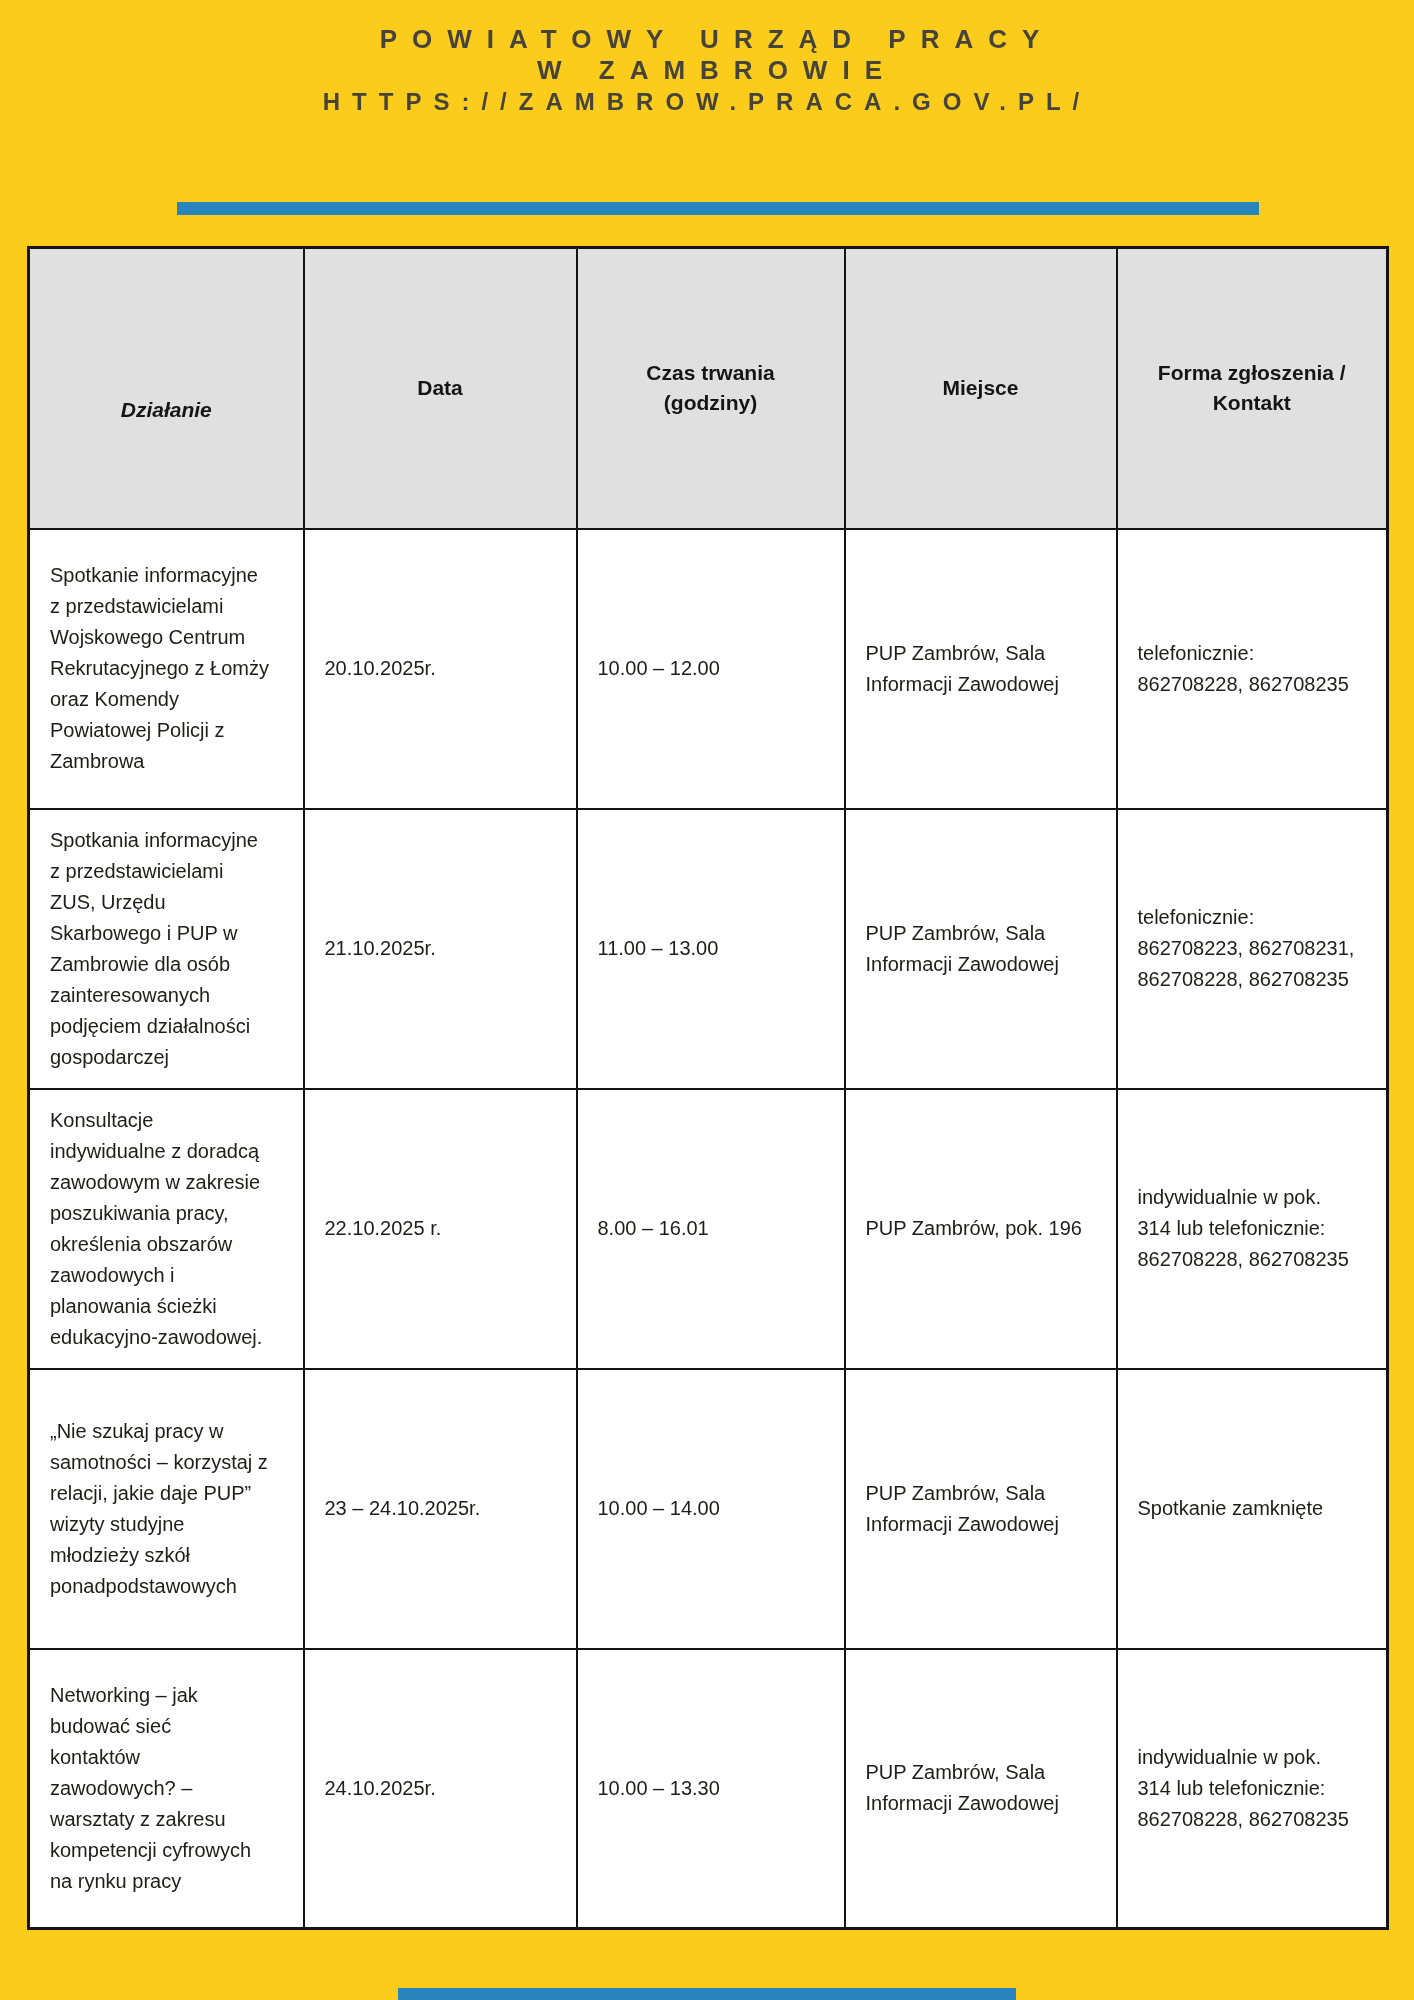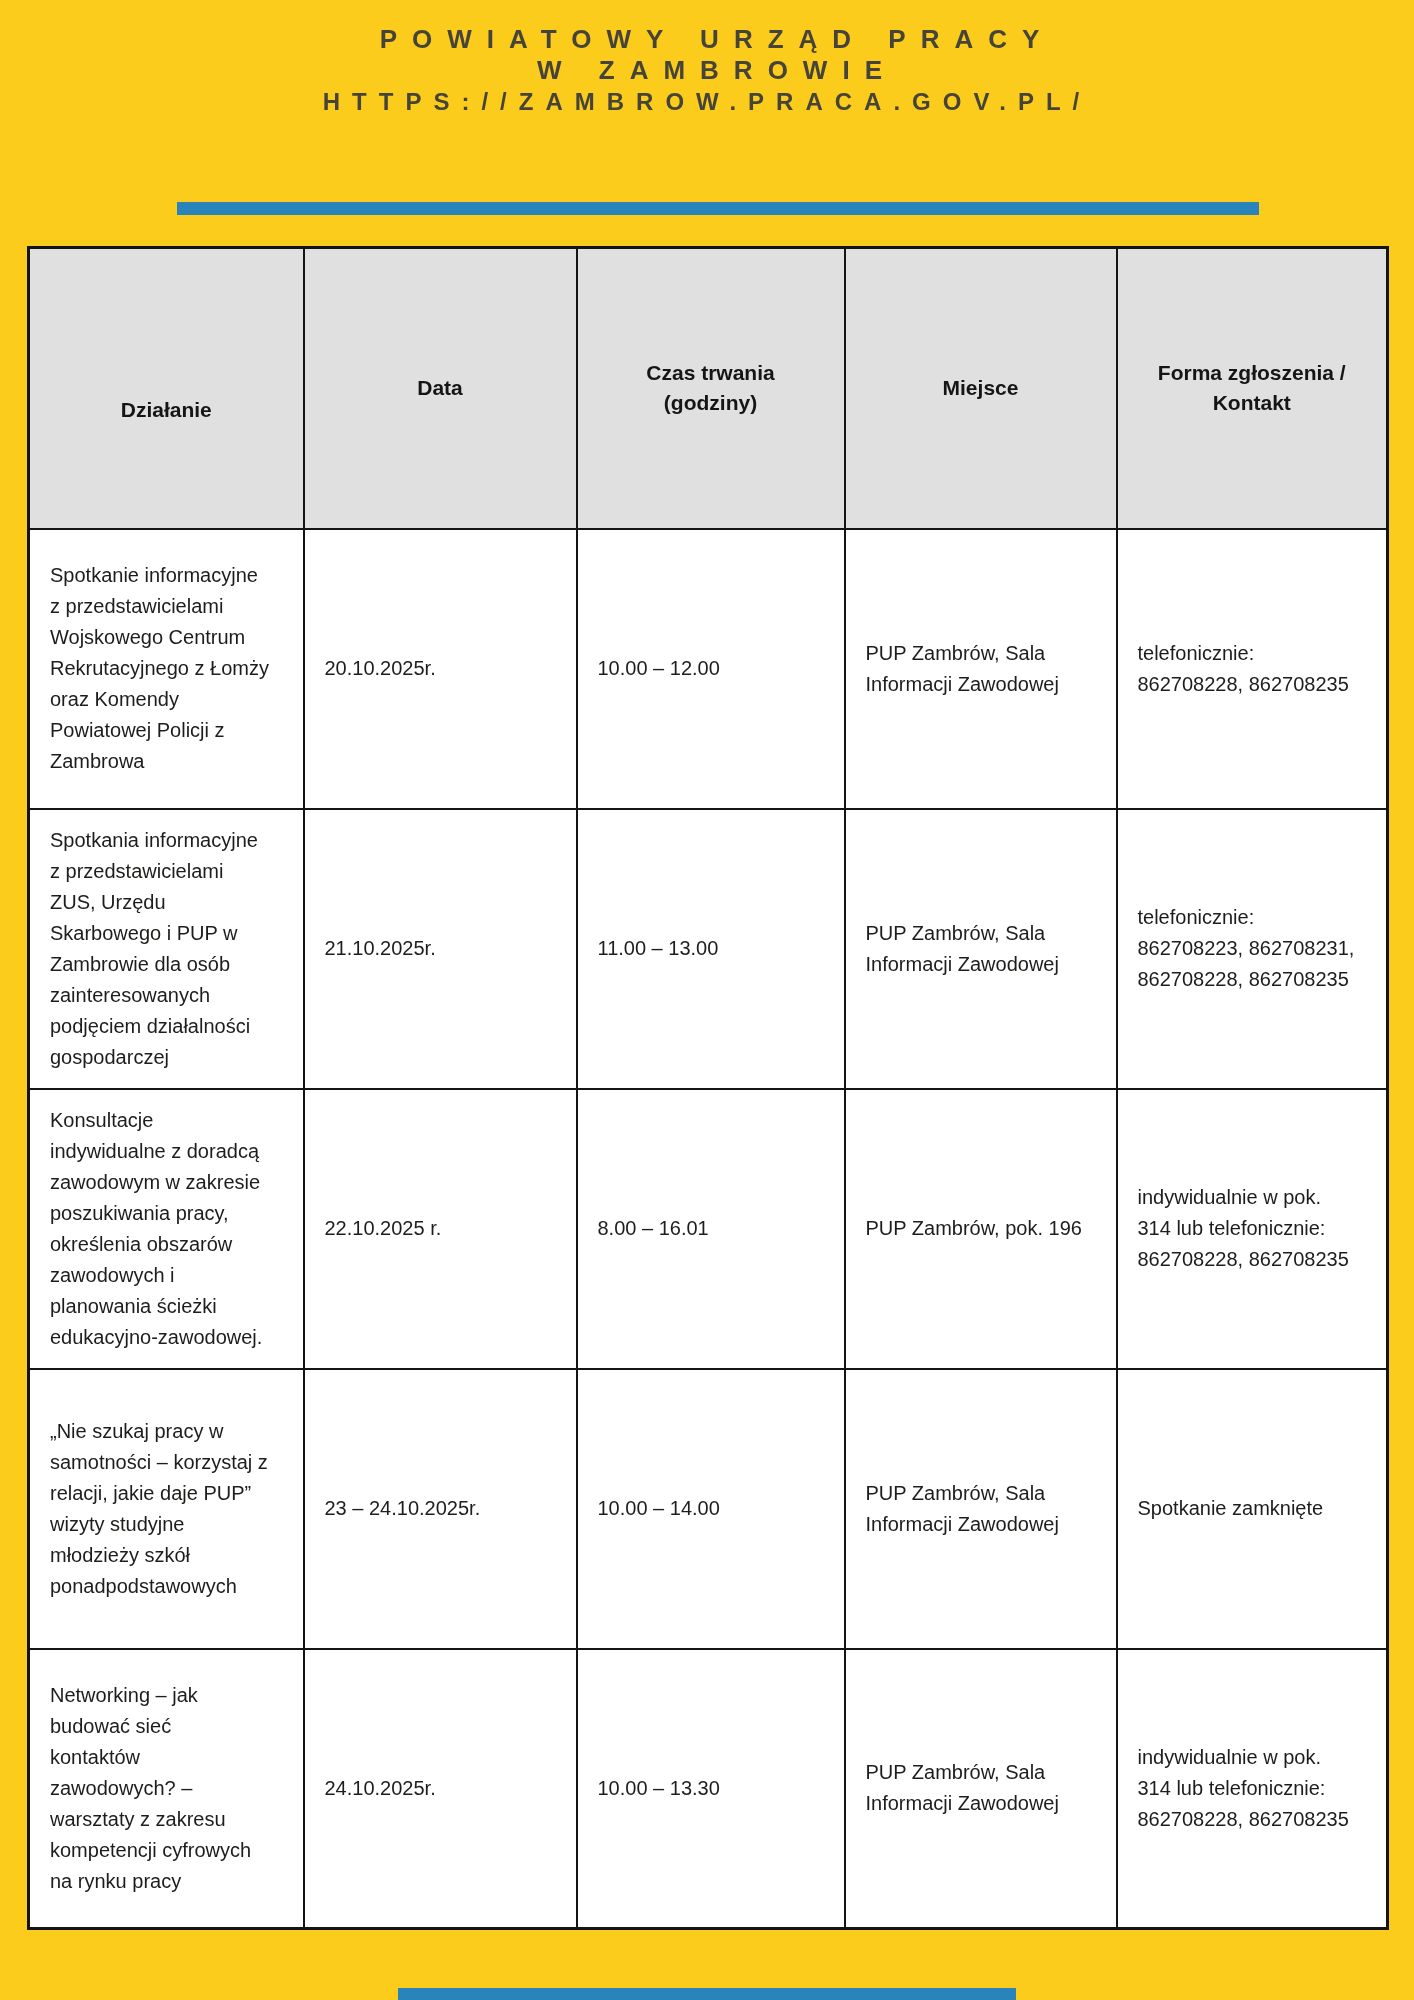--- a/index.html
+++ b/index.html
@@ -49,21 +49,21 @@
   }
   thead tr{height:281px;}
   tbody tr{height:280px;}
   th{
     background:#E0E0E0;
     font-size:21px;font-weight:bold;line-height:30px;
     text-align:center;
     padding:0 14px;
     color:#151515;
   }
-  th .nudge-down{display:inline-block;transform:translateY(22px);}
+  th .nudge-down{display:inline-block;transform:translateY(22px);font-style:italic;}
   td{
     background:#ffffff;
     font-size:20px;line-height:31px;font-weight:normal;
     text-align:left;
     padding:10px 8px 10px 20px;
   }
 </style>
 </head>
 <body>
 

